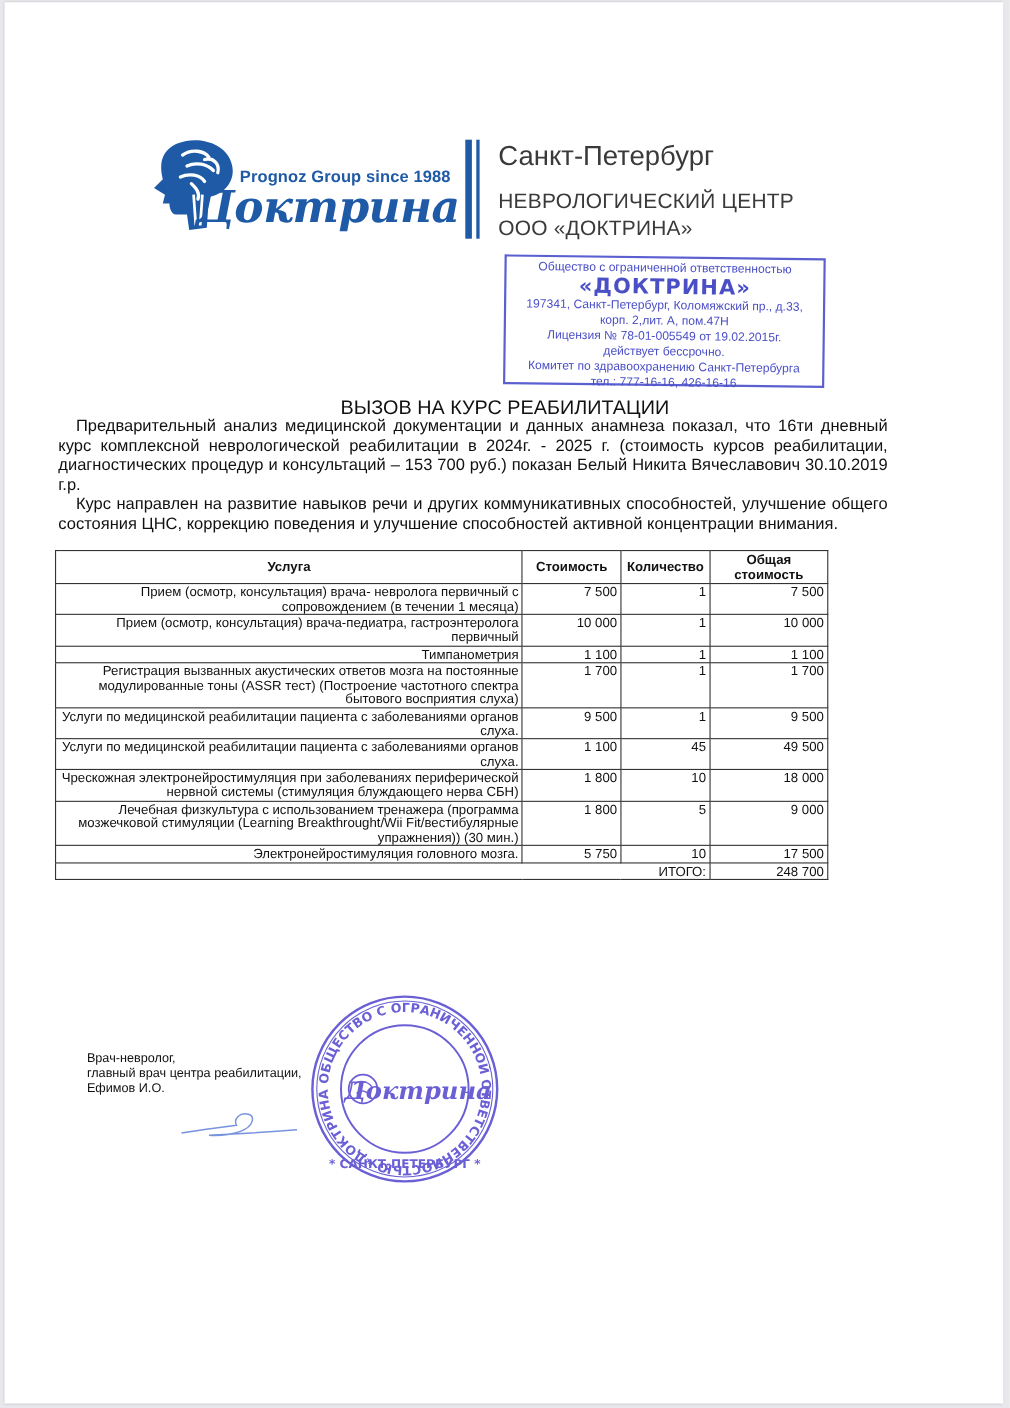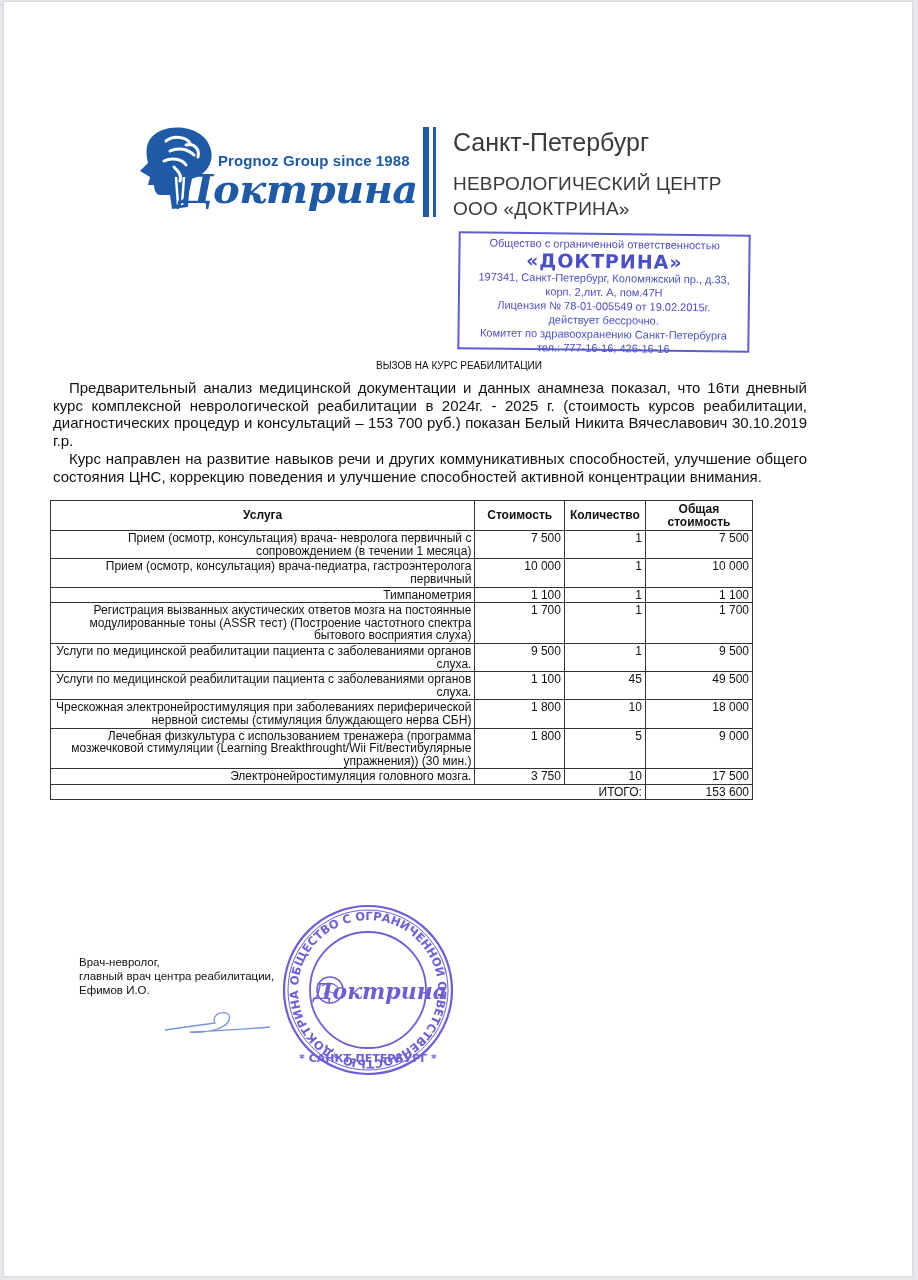--- a/index.html
+++ b/index.html
@@ -33,21 +33,21 @@
   .hdr-line { position: absolute; left: 453px; font-size: 19px; color: #3a3a3a; white-space: nowrap; letter-spacing: 0.2px; }
   
   .stamp-rect {
     position: absolute; left: 458px; top: 233px; width: 292px; height: 118px;
     border: 2px solid #5b5fd0; color: #4b4fc6; text-align: center;
     transform: rotate(0.7deg);
     font-size: 11px; line-height: 14px; padding-top: 2px; box-sizing: border-box;
   }
   .stamp-rect .big { font-size: 19px; font-weight: bold; letter-spacing: 1px; line-height: 20px; font-family: "DejaVu Sans", sans-serif; }
   
-  .doc-title { position: absolute; left: 0; width: 918px; top: 360px; text-align: center; font-size: 10px; }
+  .doc-title { position: absolute; left: 0; width: 918px; top: 360px; text-align: center; font-size: 18px; }
   .para {
     position: absolute; left: 53px; width: 754px; font-size: 15px; line-height: 17.5px;
     text-align: justify; text-indent: 16px;
   }
   
   table.services {
     position: absolute; left: 50px; top: 500px; width: 703px;
     border-collapse: collapse; font-size: 12px; line-height: 12.6px;
   }
   table.services th, table.services td {
@@ -153,27 +153,27 @@
       <td class="num">18 000</td>
     </tr>
     <tr>
       <td>Лечебная физкультура с использованием тренажера (программа мозжечковой стимуляции (Learning Breakthrought/Wii Fit/вестибулярные упражнения)) (30 мин.)</td>
       <td class="num">1 800</td>
       <td class="num">5</td>
       <td class="num">9 000</td>
     </tr>
     <tr>
       <td>Электронейростимуляция головного мозга.</td>
-      <td class="num">3 750</td>
+      <td class="num">5 750</td>
       <td class="num">10</td>
       <td class="num">17 500</td>
     </tr>
     <tr>
       <td colspan="3">ИТОГО:</td>
-      <td class="num">153 600</td>
+      <td class="num">248 700</td>
     </tr>
   </tbody>
 </table>
 
 <div class="sign">
   <div>Врач-невролог,</div>
   <div>главный врач центра реабилитации,</div>
   <div>Ефимов И.О.</div>
 </div>
 

